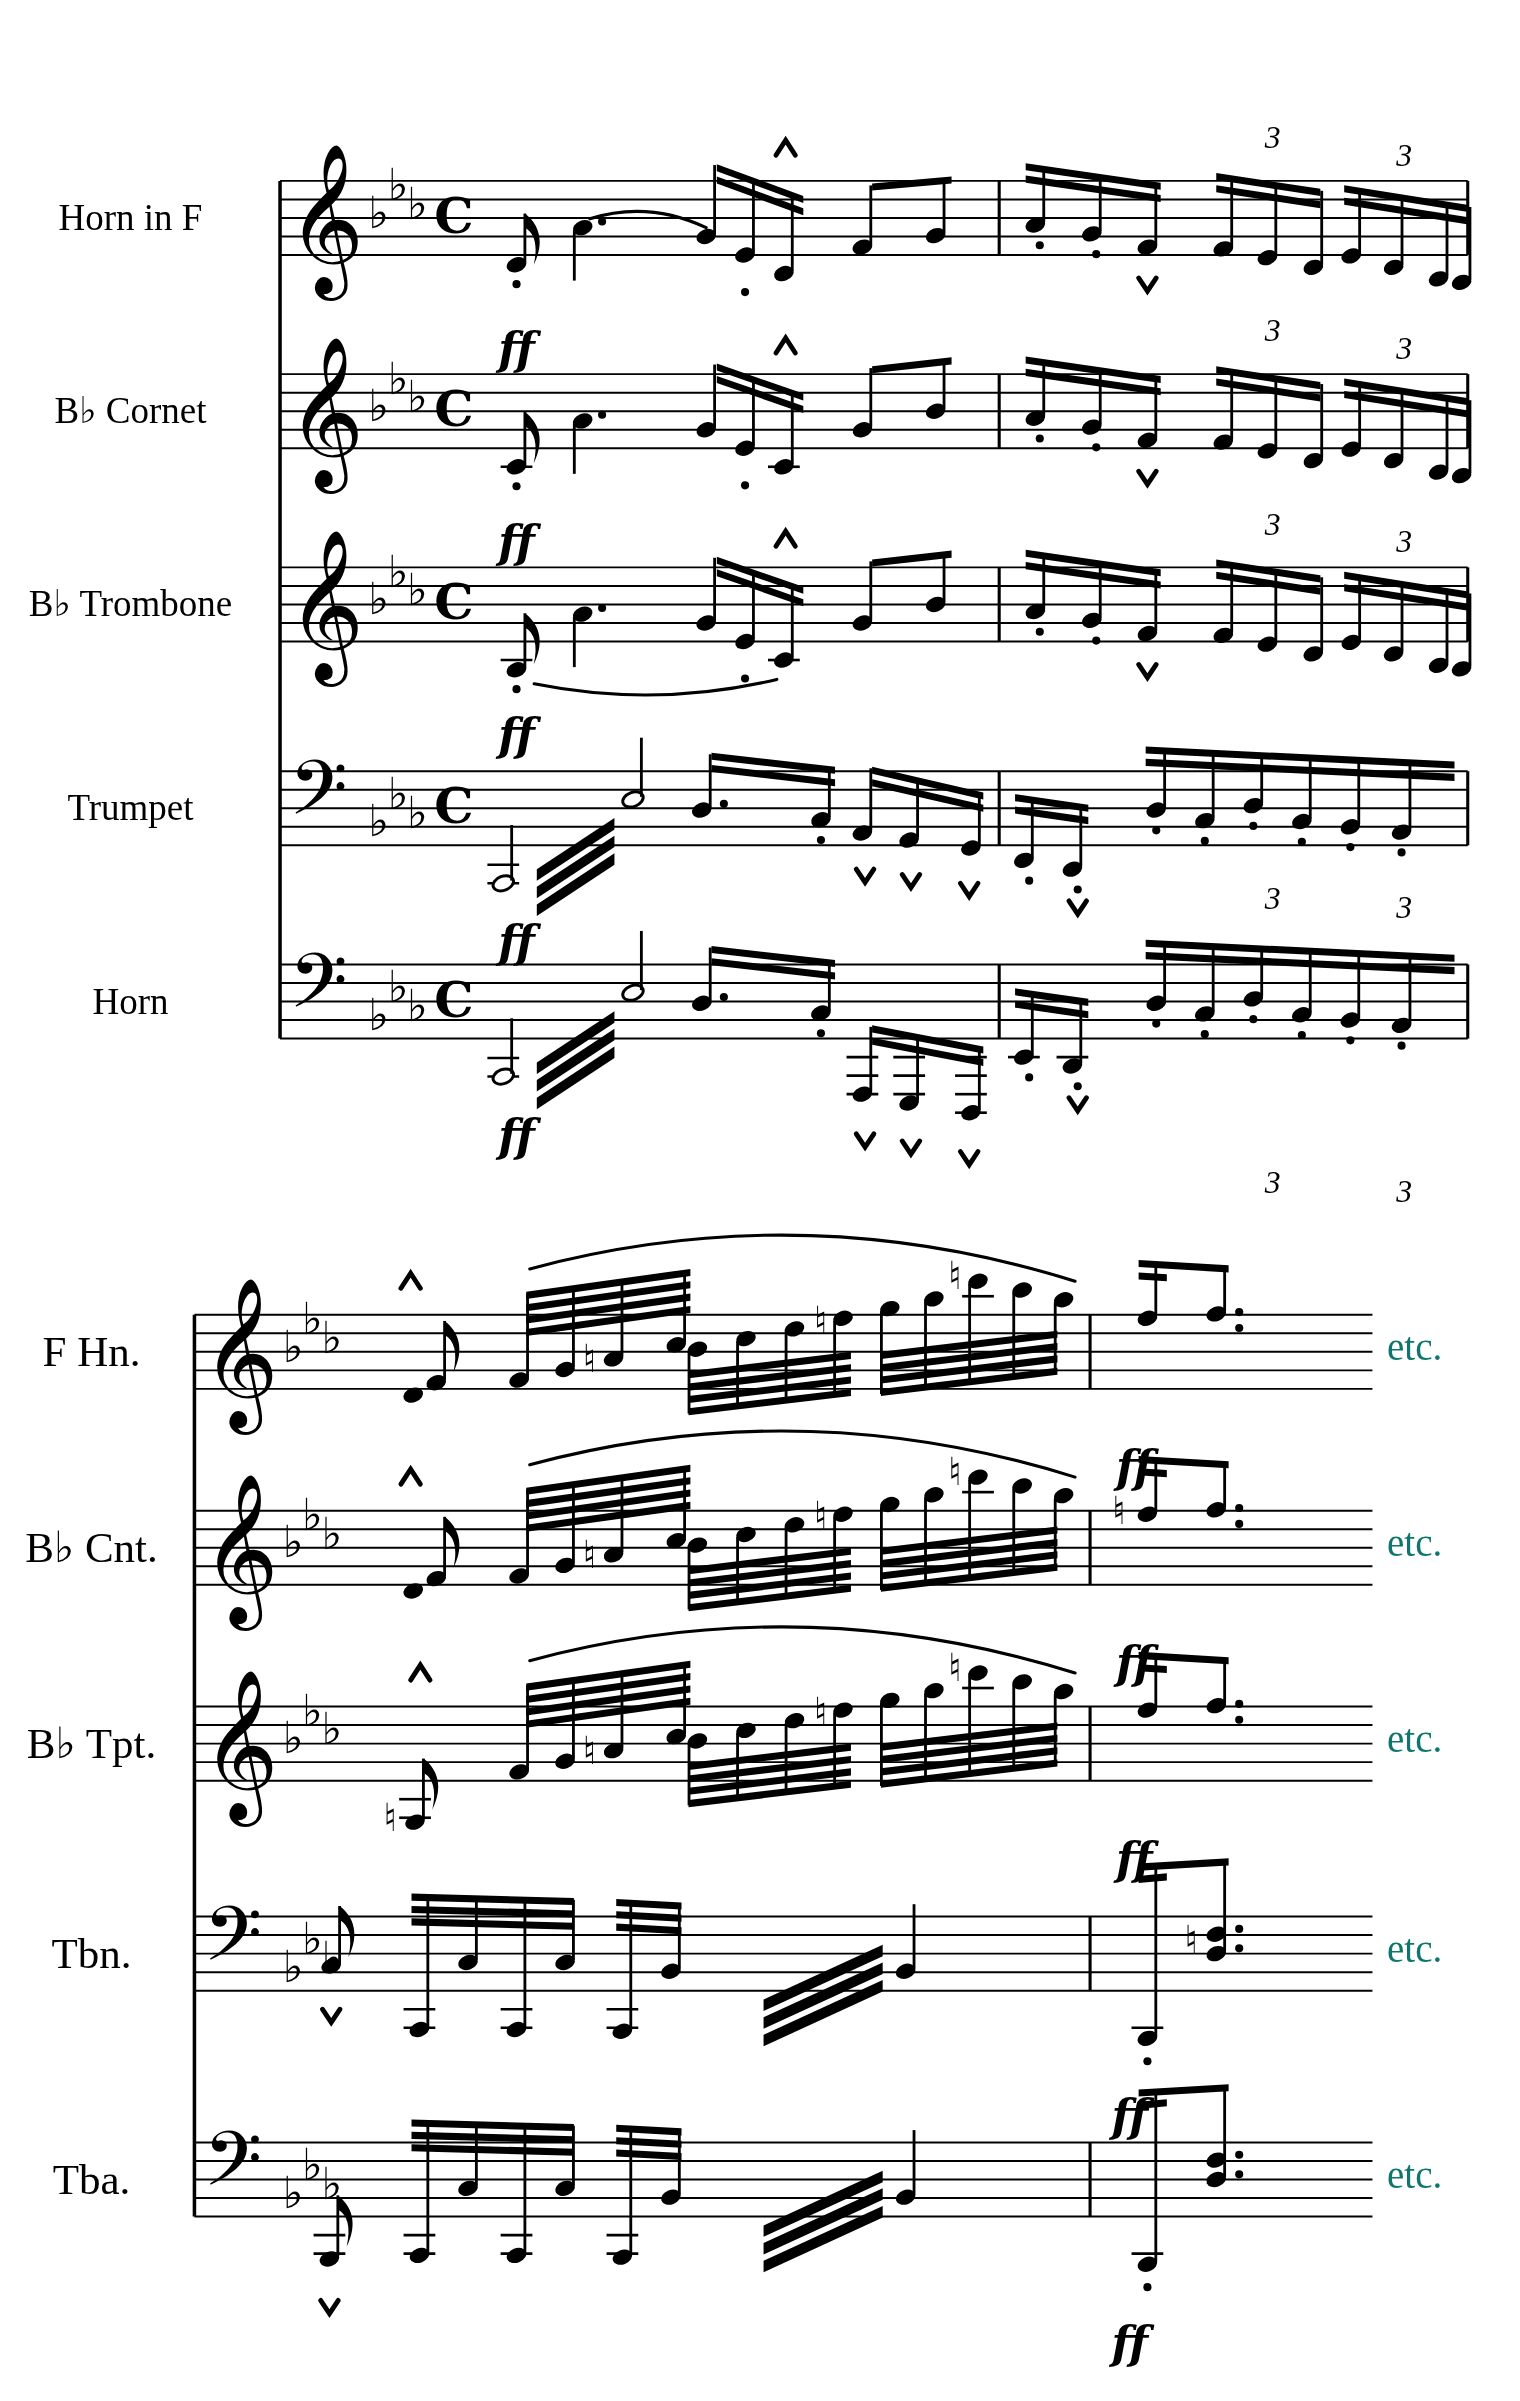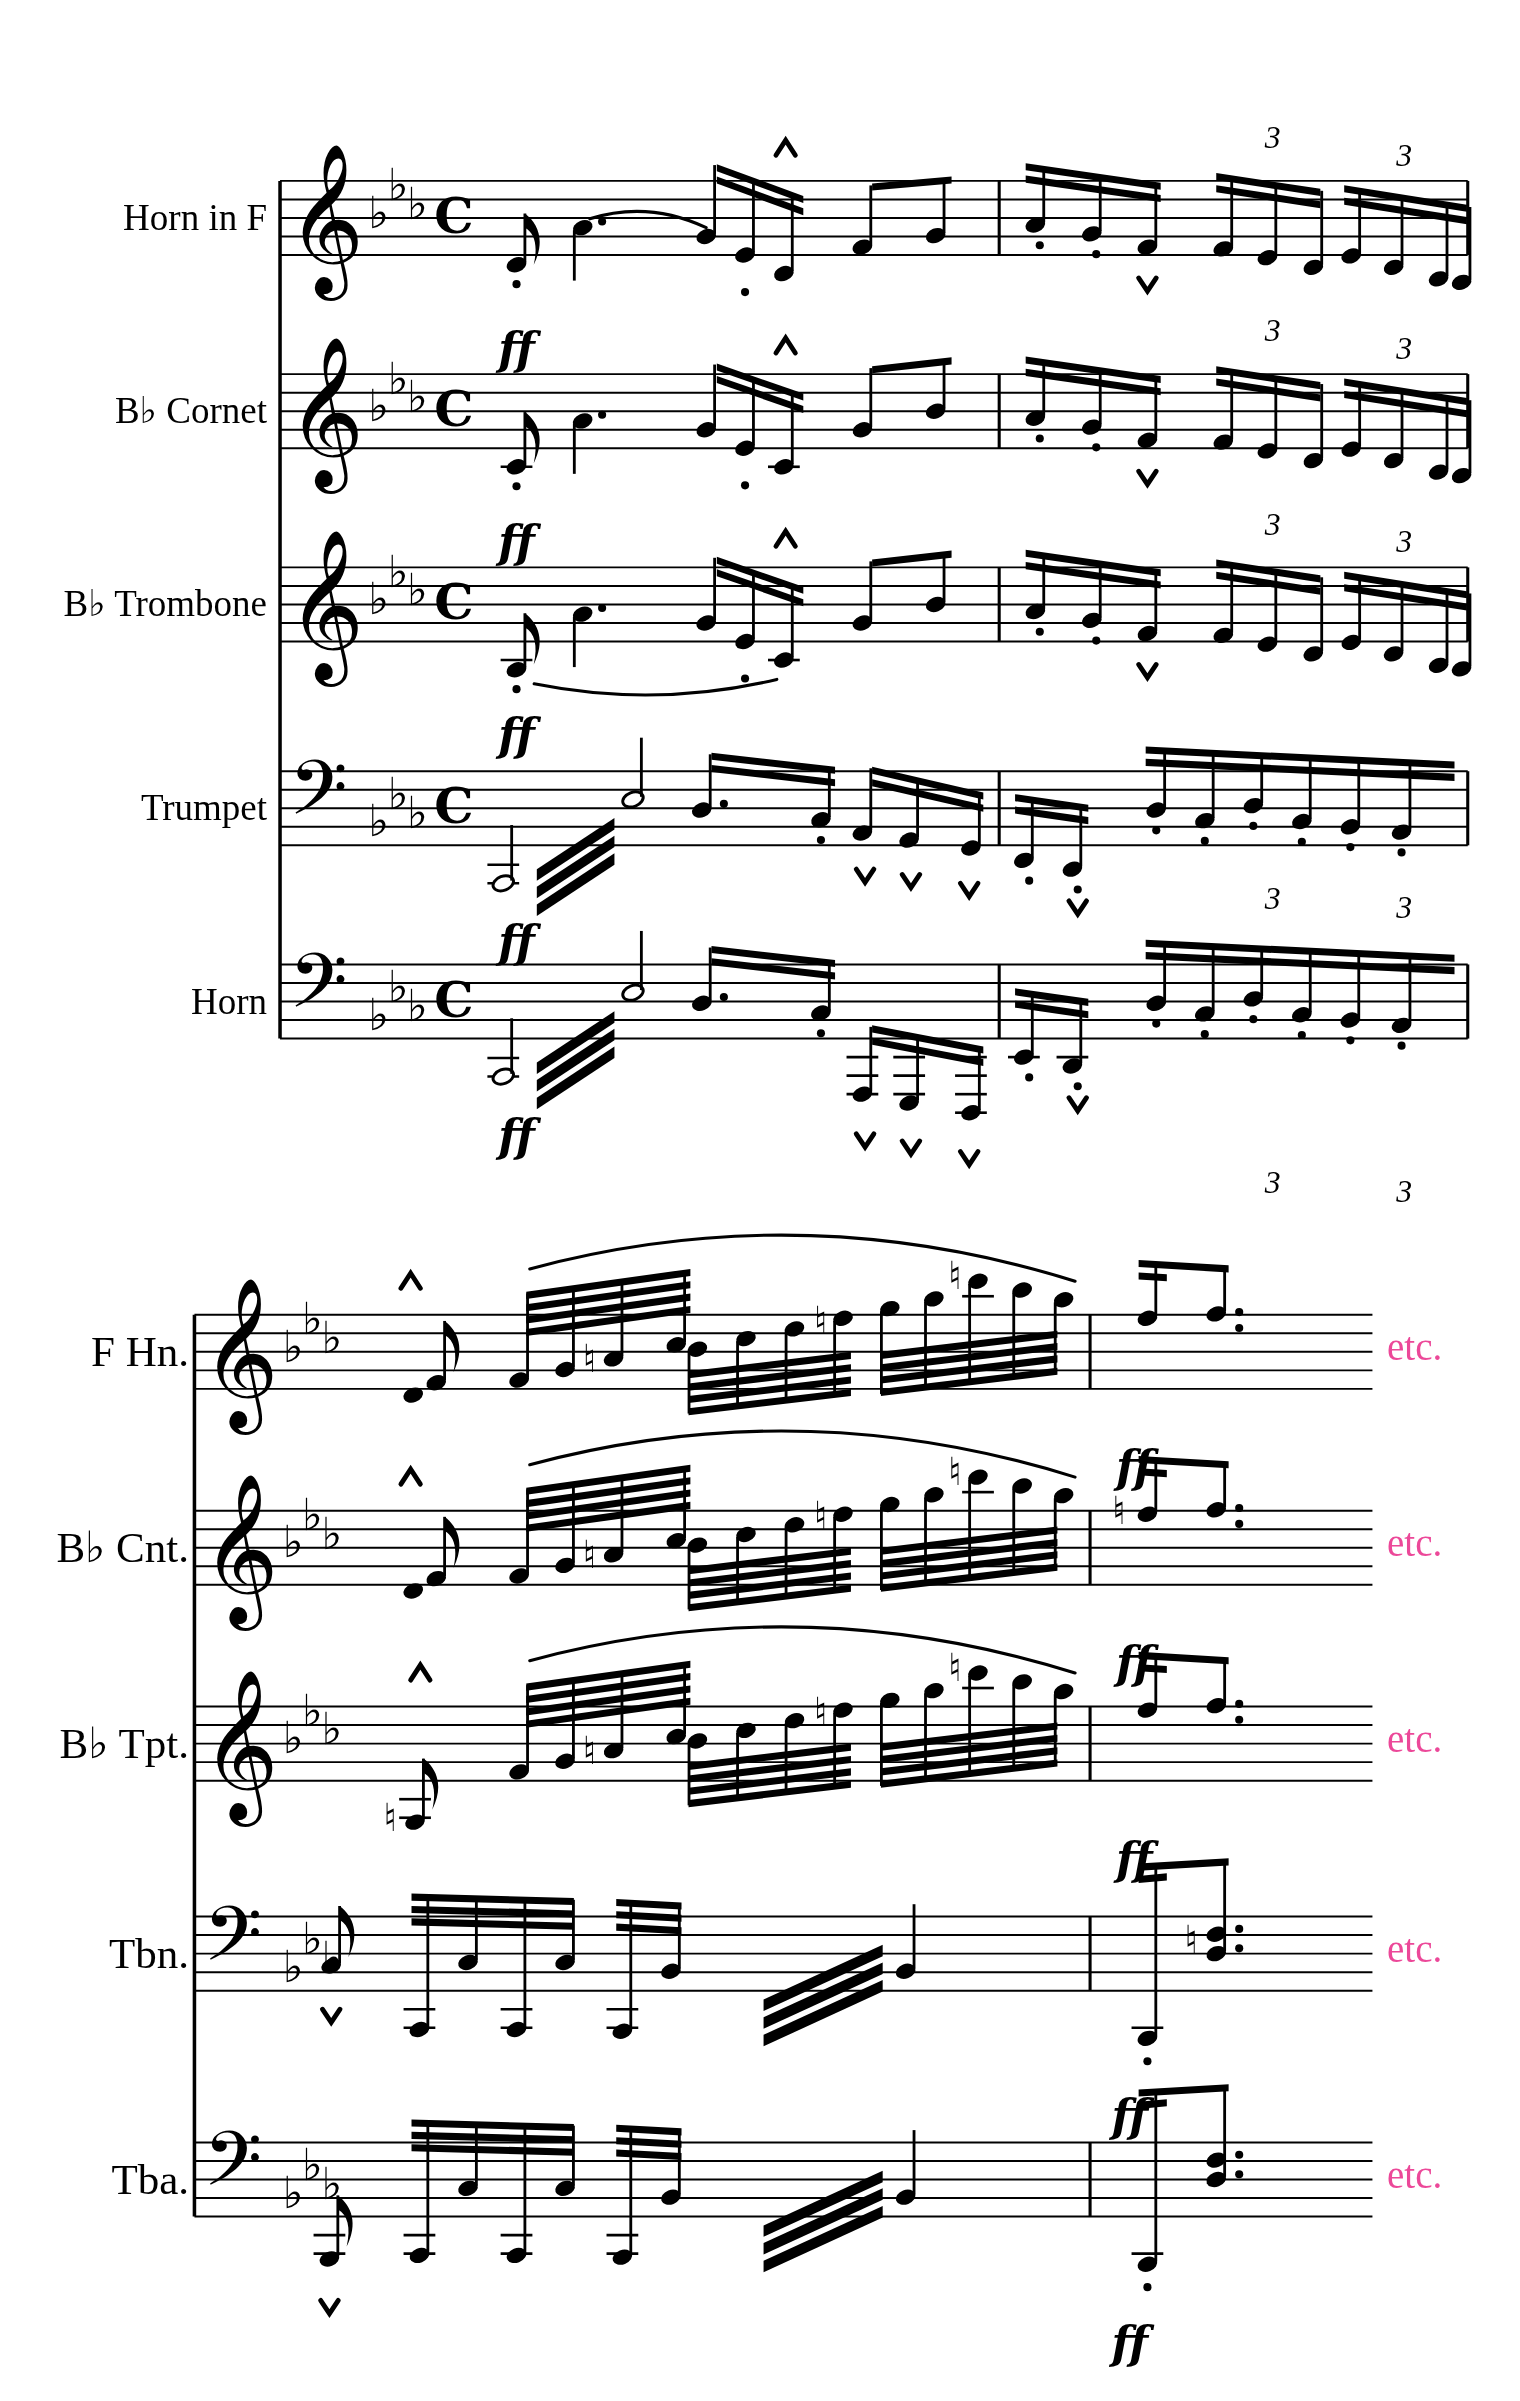--- a/index.html
+++ b/index.html
@@ -1,22 +1,22 @@
 <!DOCTYPE html>
 <html style="font-size:14px"><head>
 <meta charset="utf-8">
 <style>
   html,body{margin:0;padding:0;background:#fff;}
   #page{position:relative;width:1521px;height:2401px;background:#ffffff;overflow:hidden;
         font-family:"Liberation Serif",serif;color:#000;}
   #score{position:absolute;left:0;top:0;}
-  .ilabel{position:absolute;left:8px;text-align:right;font-size:37px;line-height:44px;color:#000;}
+  .ilabel{position:absolute;left:1px;text-align:center;font-size:37px;line-height:44px;color:#000;}
   .s1{width:259px;}
   .s2{width:181px;font-size:43px;}
-  .elabel{position:absolute;left:1387px;font-size:39px;line-height:46px;color:#ec4899;}
+  .elabel{position:absolute;left:1387px;font-size:39px;line-height:46px;color:#0f766e;}
   .mus{font-family:"DejaVu Sans",sans-serif;fill:#000;}
   .ts{font-family:"DejaVu Serif",serif;font-weight:bold;font-size:56px;fill:#000;}
   .dyn{font-family:"DejaVu Serif",serif;font-style:italic;font-weight:bold;font-size:50px;fill:#000;}
   .tuplet{font-family:"Liberation Serif",serif;font-style:italic;font-size:36px;fill:#000;}
   .natg{font-family:"DejaVu Sans",sans-serif;font-size:44px;fill:#000;}
 </style>
 </head>
 <body>
 
 <div id="page">

